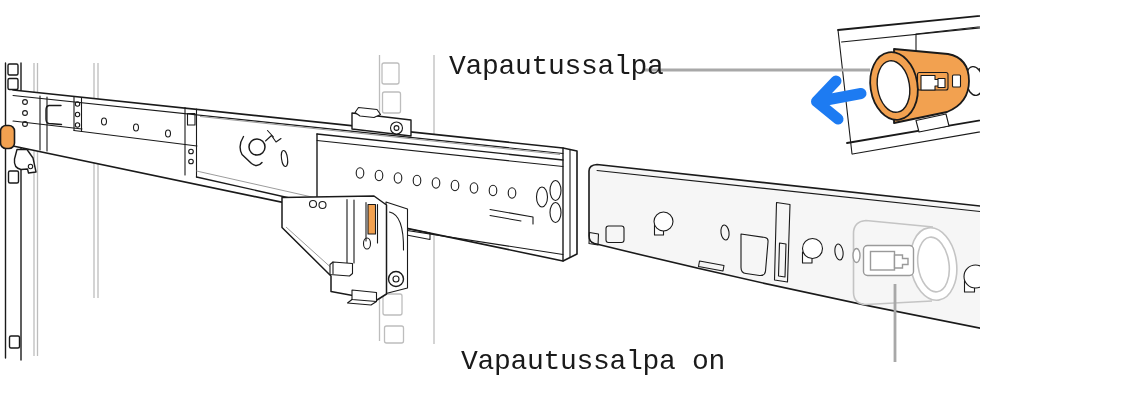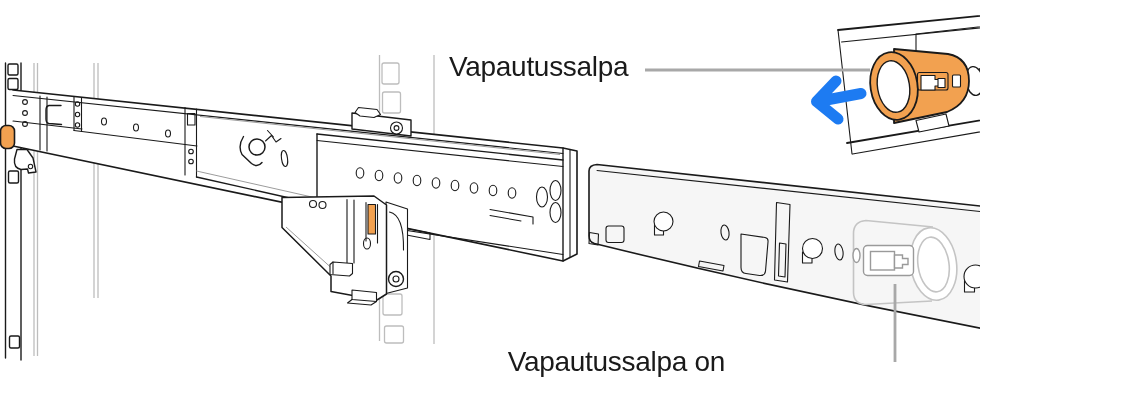--- a/index.html
+++ b/index.html
@@ -1,17 +1,17 @@
 <!DOCTYPE html>
 <html style="--latch-orange: #F2A150; --arrow-blue: #1D7BF2; --leader-gray: #A8A8A8; --line-dark: #1A1A1A; --ghost-gray: #C4C4C4; --faint-gray: #BDBDBD; --panel-fill: #F6F6F6; --background: #FFFFFF;"><head>
 <meta charset="utf-8">
 <style>
   html,body{margin:0;padding:0;background:var(--background,#fff);}
   .stage{position:relative;width:980px;height:420px;background:var(--background,#fff);overflow:hidden;
-         font-family:Liberation Sans, sans-serif;}
+         font-family:Liberation Mono, monospace;}
   .stage svg{position:absolute;left:0;top:0;}
   .lbl{position:absolute;font-size:28px;line-height:29px;letter-spacing:-0.3px;
        color:var(--line-dark,#1a1a1a);white-space:nowrap;}
   .lbl-right{text-align:center;}
 
   
   .ln   {stroke:var(--line-dark,#1a1a1a);fill:none;stroke-width:1.4;stroke-linecap:round;stroke-linejoin:round;}
   .ln1  {stroke:var(--line-dark,#1a1a1a);fill:none;stroke-width:1.1;stroke-linecap:round;stroke-linejoin:round;}
   .ln2  {stroke:var(--line-dark,#1a1a1a);fill:none;stroke-width:1.8;stroke-linecap:round;stroke-linejoin:round;}
   .fillw{fill:#fff;}

